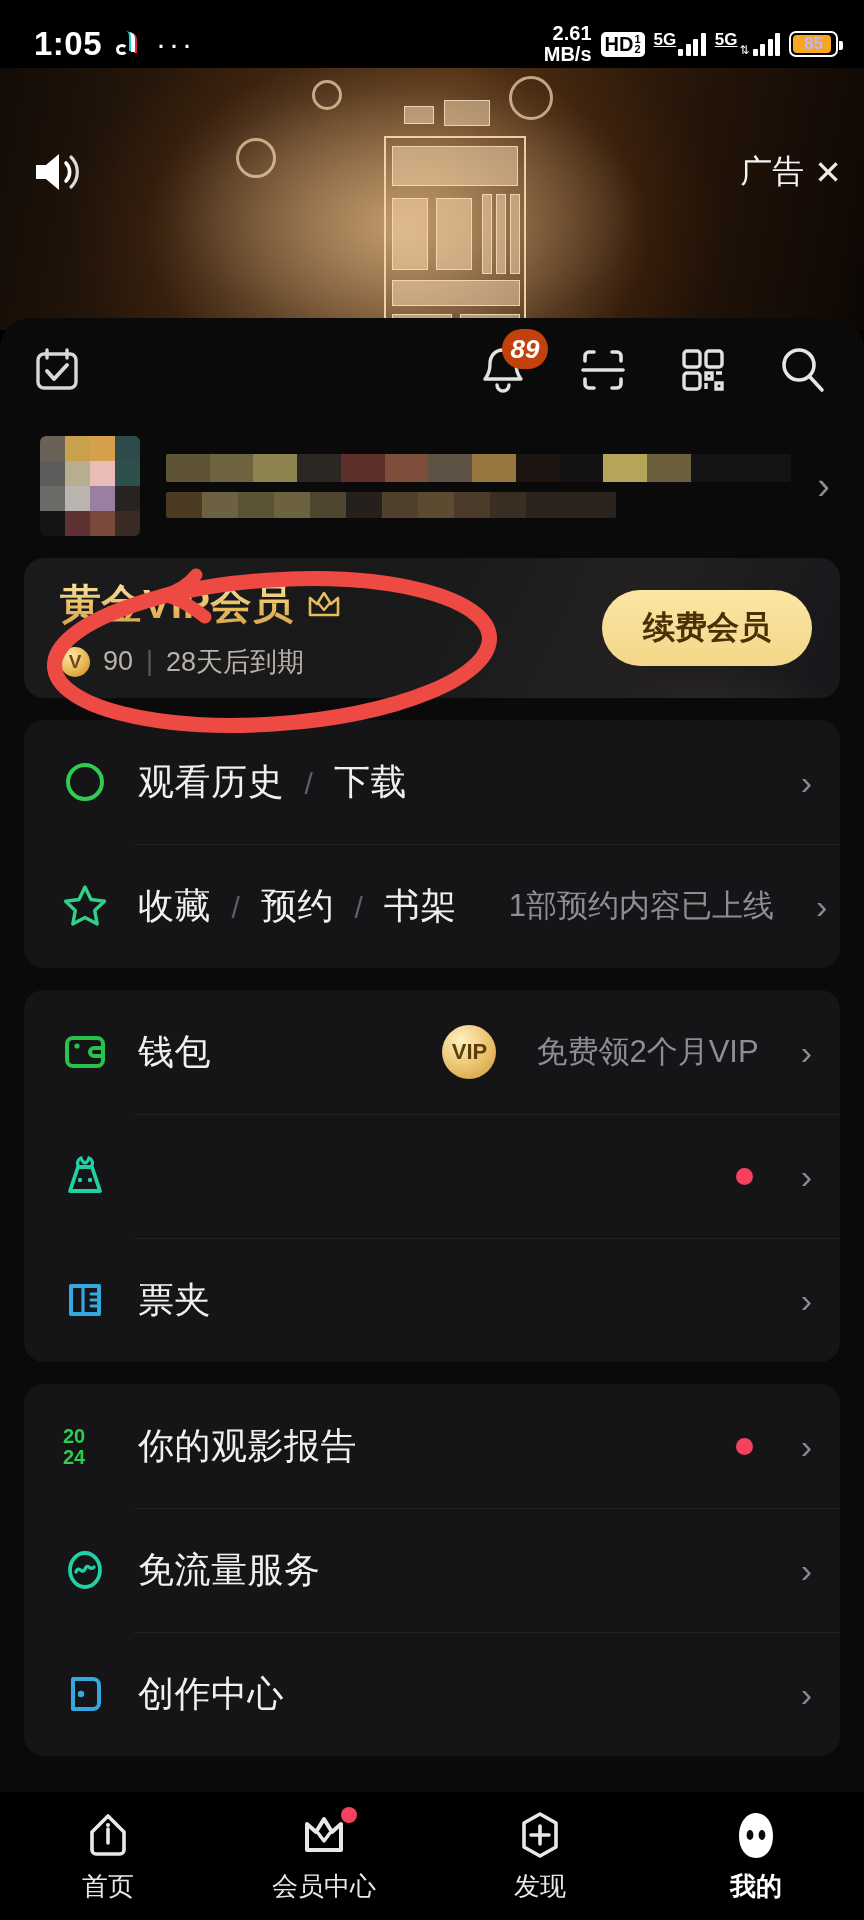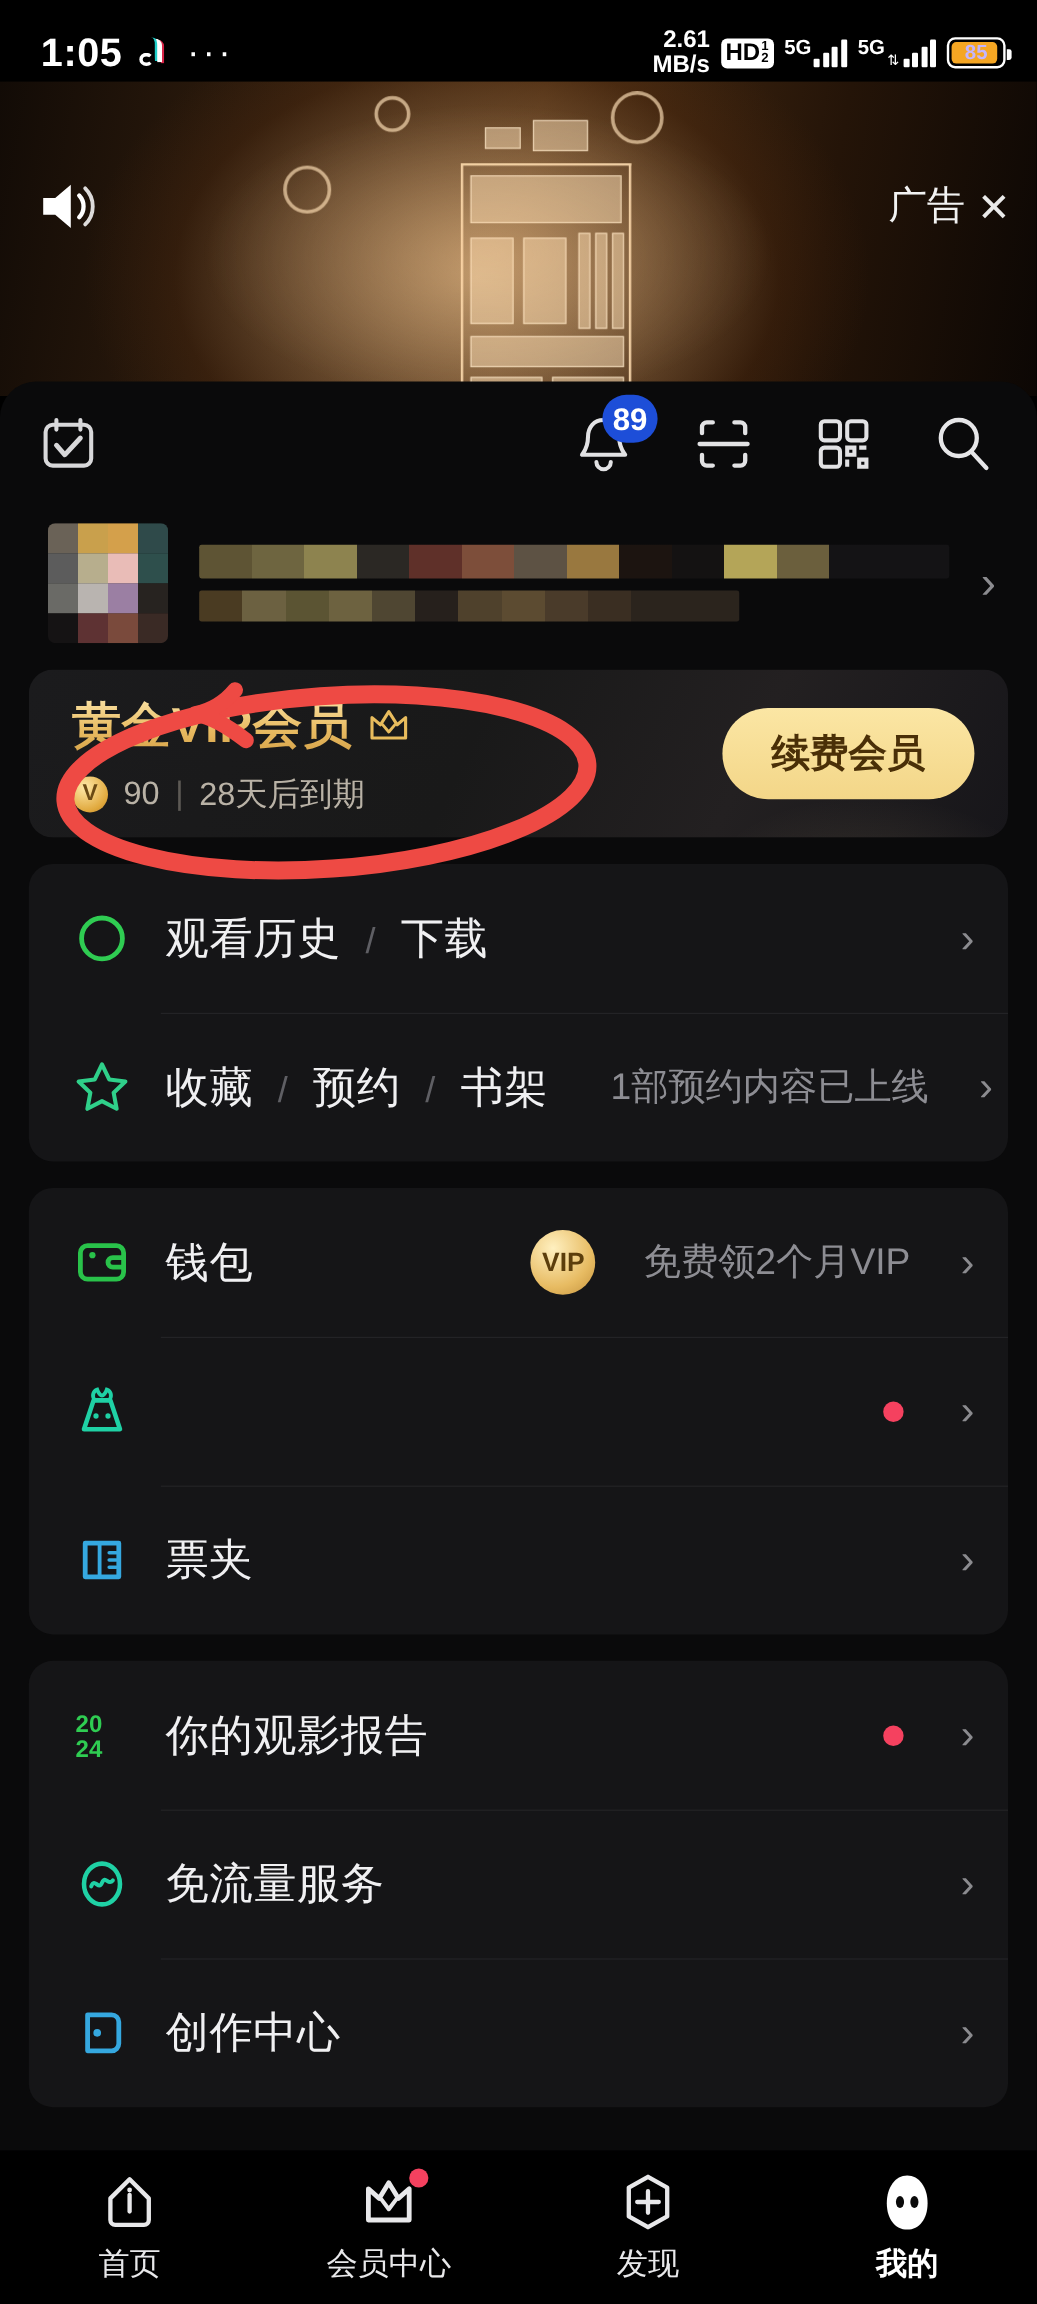--- a/index.html
+++ b/index.html
@@ -33,21 +33,21 @@
   .sb-dots { font-size: 30px; line-height: 12px; letter-spacing: 3px; color:#fff; }
 
   .sb-right { display: flex; align-items: center; gap: 9px; }
   .netspeed { font-size: 20px; font-weight: 700; line-height: 21px; text-align: right; margin-left: 20px; }
   .hd-badge {
     background: #fff; color: #000; border-radius: 5px; padding: 1px 4px;
     font-size: 20px; font-weight: 700; display: flex; align-items: center; gap: 0px;
   }
   .hd-frac { display: inline-flex; flex-direction: column; font-size: 11px; line-height: 10px; font-weight: 700; margin-left:1px;}
   .sigwrap { display: flex; align-items: flex-end; gap: 2px; }
-  .sig-label { font-size: 17px; font-weight: 700; line-height: 15px; align-self: flex-start; margin-bottom: -2px;}
+  .sig-label { font-size: 17px; font-weight: 700; line-height: 15px; align-self: flex-start; margin-bottom: -2px; text-decoration: underline;}
   .bars { display: flex; align-items: flex-end; gap: 2.5px; height: 24px; }
   .bars i { display:block; width: 5px; background: #fff; border-radius: 1px; }
   .bars i:nth-child(1){height:7px;} .bars i:nth-child(2){height:12px;}
   .bars i:nth-child(3){height:17px;} .bars i:nth-child(4){height:23px;}
   .arrows { font-size: 12px; line-height: 12px; margin-right: 1px; }
   .battery {
     position: relative; width: 49px; height: 26px; border: 2.5px solid #fff;
     border-radius: 7px; display: flex; align-items: center; justify-content: center;
   }
   .battery:after { content:''; position:absolute; right:-7px; top:8px; width:4px; height:9px; background:#fff; border-radius:0 2px 2px 0; }
@@ -95,23 +95,24 @@
     background: #0a0a0b; border-radius: 30px 30px 0 0; z-index: 10;
   }
   .toolbar {
     position: relative; height: 104px; display: flex; align-items: center;
     justify-content: space-between; padding: 0 34px 0 30px;
   }
   .tb-right { display: flex; align-items: center; gap: 46px; }
   .icon-btn { position: relative; width: 54px; height: 54px; display:flex; align-items:center; justify-content:center; }
   .badge-89 {
     position: absolute; top: -14px; right: -18px; min-width: 46px; height: 40px;
-    background: #1d4ed8; color: #fff; border-radius: 22px;
+    background: #c2410c; color: #fff; border-radius: 22px;
     font-size: 26px; font-weight: 600; display:flex; align-items:center; justify-content:center;
     padding: 0 7px;
+    font-style: italic;
   }
 
   
   .profile {
     display: flex; align-items: center; padding: 14px 34px 6px 40px; height: 120px; gap: 26px;
   }
   .avatar-mosaic {
     width: 100px; height: 100px; border-radius: 6px; flex: none;
     image-rendering: pixelated;
     background-image:

